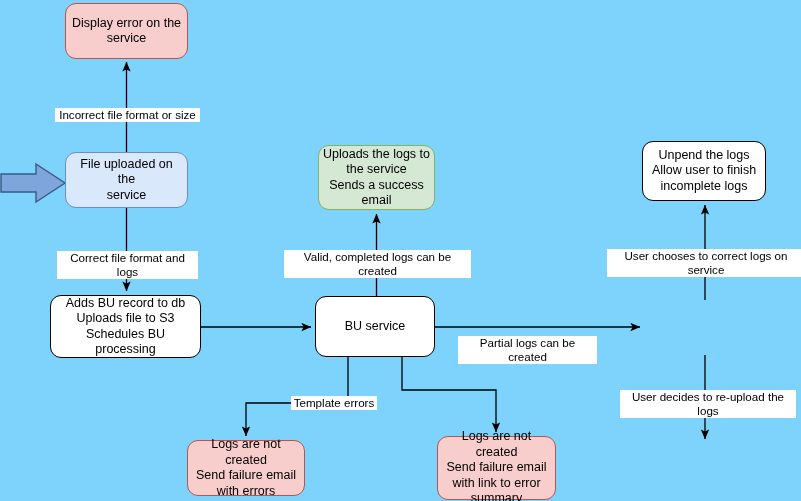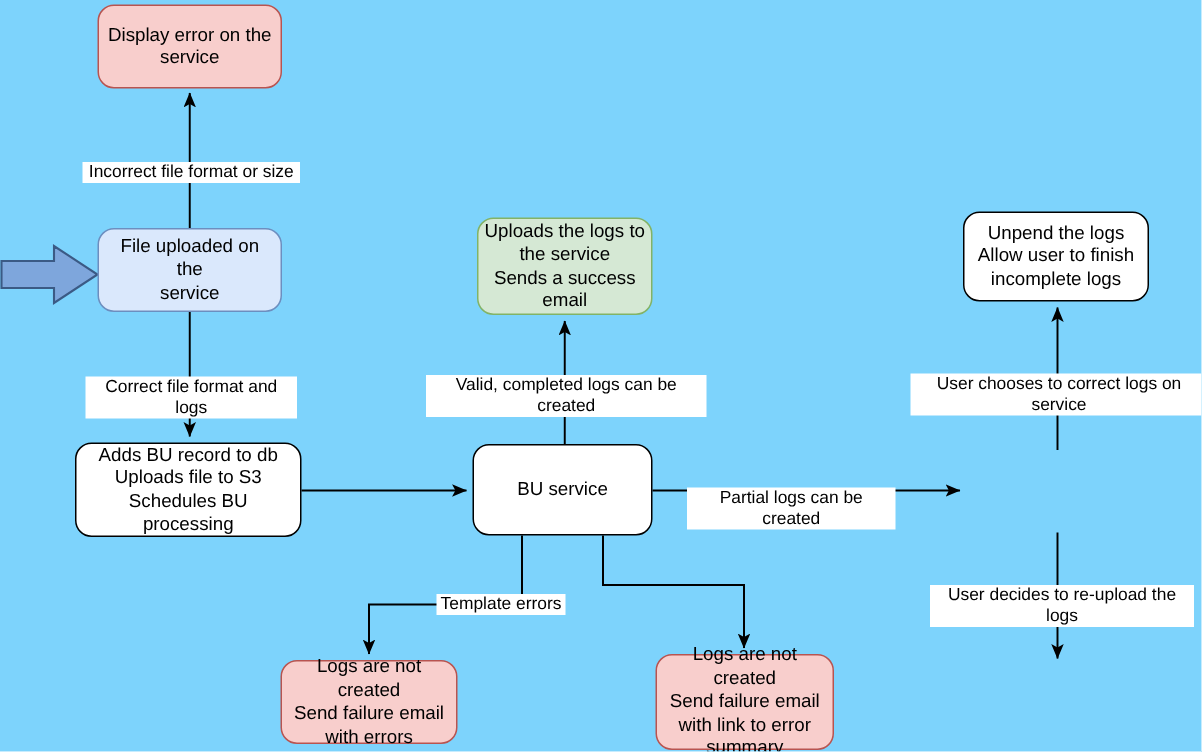--- a/index.html
+++ b/index.html
@@ -125,21 +125,21 @@
 with link to error
 summary</div>
 
 
   <div class="edge-label" style="left:55px; top:108px; width:141px;">Incorrect file format or size</div>
 
   <div class="edge-label" style="left:57px; top:251px; width:137px;">Correct file format and logs</div>
 
   <div class="edge-label" style="left:284px; top:250px; width:183px;">Valid, completed logs can be created</div>
 
-  <div class="edge-label" style="left:458px; top:325px; width:135px;">Partial logs can be created</div>
+  <div class="edge-label" style="left:458px; top:336px; width:135px;">Partial logs can be created</div>
 
   <div class="edge-label" style="left:291px; top:396px; width:82px;">Template errors</div>
 
 
   <div class="edge-label" style="left:607px; top:249px; width:194px;">User chooses to correct logs on service</div>
 
   <div class="edge-label" style="left:620px; top:390px; width:172px;">User decides to re-upload the logs</div>
 
 </div>
 

